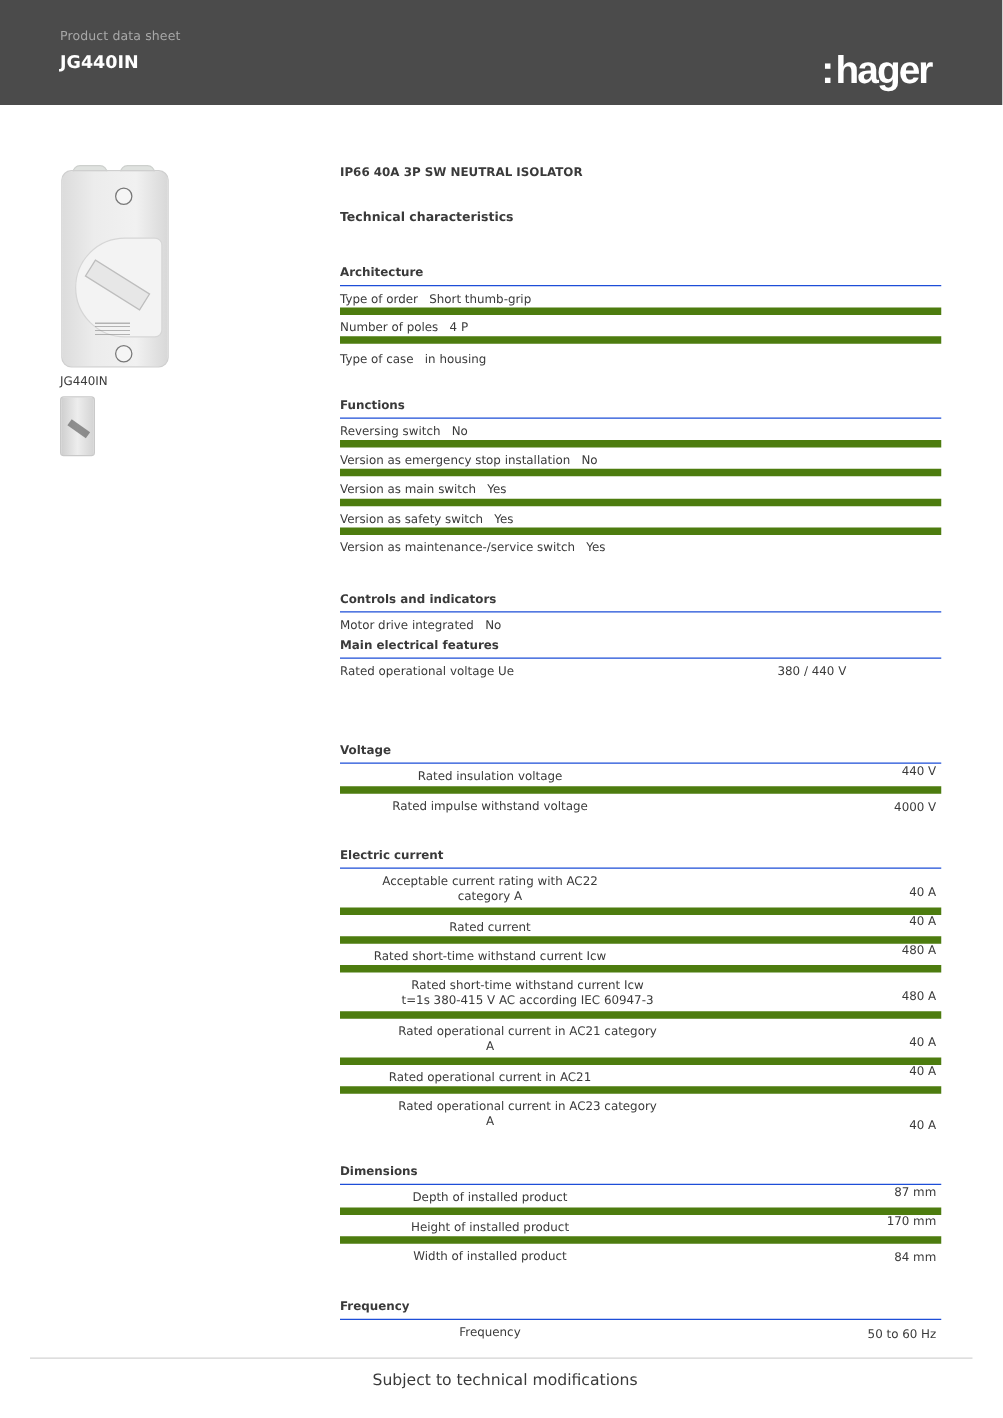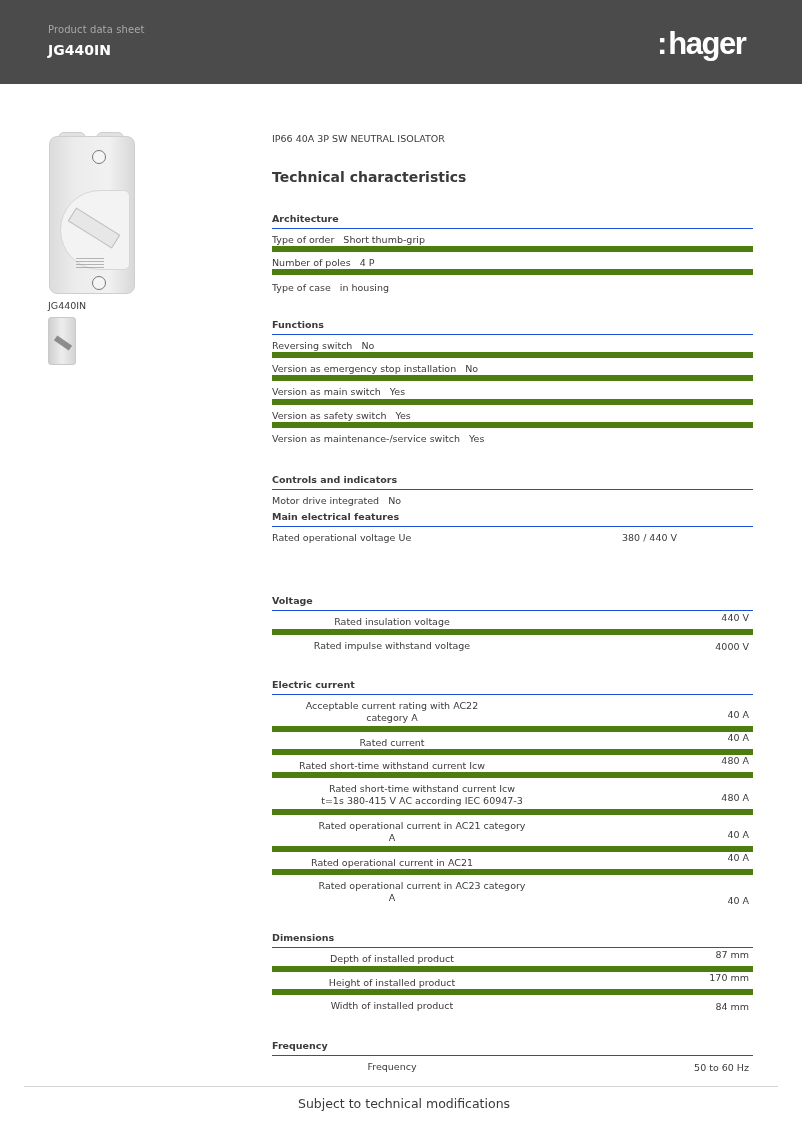--- a/index.html
+++ b/index.html
@@ -12,21 +12,21 @@
     }
     .header .subtitle {
       position: absolute; left: 48px; top: 24px;
       font-size: 10px; color: #a8a8a8; letter-spacing: 0.1px;
     }
     .header .title {
       position: absolute; left: 48px; top: 42px;
       font-size: 14px; font-weight: bold; color: #ffffff;
     }
     .logo {
-      position: absolute; left: 657px; top: 26px;
+      position: absolute; left: 657px; top: 38px;
       font-family: "Liberation Sans", sans-serif; font-weight: bold;
       font-size: 31px; color: #ffffff; letter-spacing: -1.5px; line-height: 36px;
     }
     .logo .colon { letter-spacing: 0; margin-right: 1px; }
 
     .left-col { position: absolute; left: 48px; top: 130px; width: 100px; }
     .product-img {
       position: relative; width: 88px; height: 166px;
     }
     .product-img .body {
@@ -65,24 +65,24 @@
       background: linear-gradient(90deg, #cfcfcf, #ededed, #d4d4d4);
       border-radius: 3px; border: 1px solid #c9c9c9;
     }
     .thumb .th-handle {
       position: absolute; left: 5px; top: 22px; width: 18px; height: 6px;
       background: #666; transform: rotate(35deg); opacity: .7;
     }
 
     .main { position: absolute; left: 272px; top: 0; width: 481px; }
     .product-name {
-      position: absolute; top: 133px; left: 0; font-size: 9.5px; font-weight: normal; color: #3a3a3a;
+      position: absolute; top: 133px; left: 0; font-size: 9.5px; font-weight: bold; color: #3a3a3a;
     }
     .tech-heading {
-      position: absolute; top: 169px; left: 0; font-size: 14px; font-weight: bold; color: #3a3a3a;
+      position: absolute; top: 169px; left: 0; font-size: 10px; font-weight: bold; color: #3a3a3a;
     }
     .section { position: absolute; left: 0; width: 481px; }
     .section-title {
       font-size: 9.5px; font-weight: bold; color: #3a3a3a; height: 17px; line-height: 14px;
       border-bottom: 1px solid #1d4ed8;
     }
     .row {
       position: relative; font-size: 9.5px; color: #3a3a3a;
       border-bottom: 6px solid #4d7c0f; padding: 5px 0 5px 0; line-height: 12px;
     }

